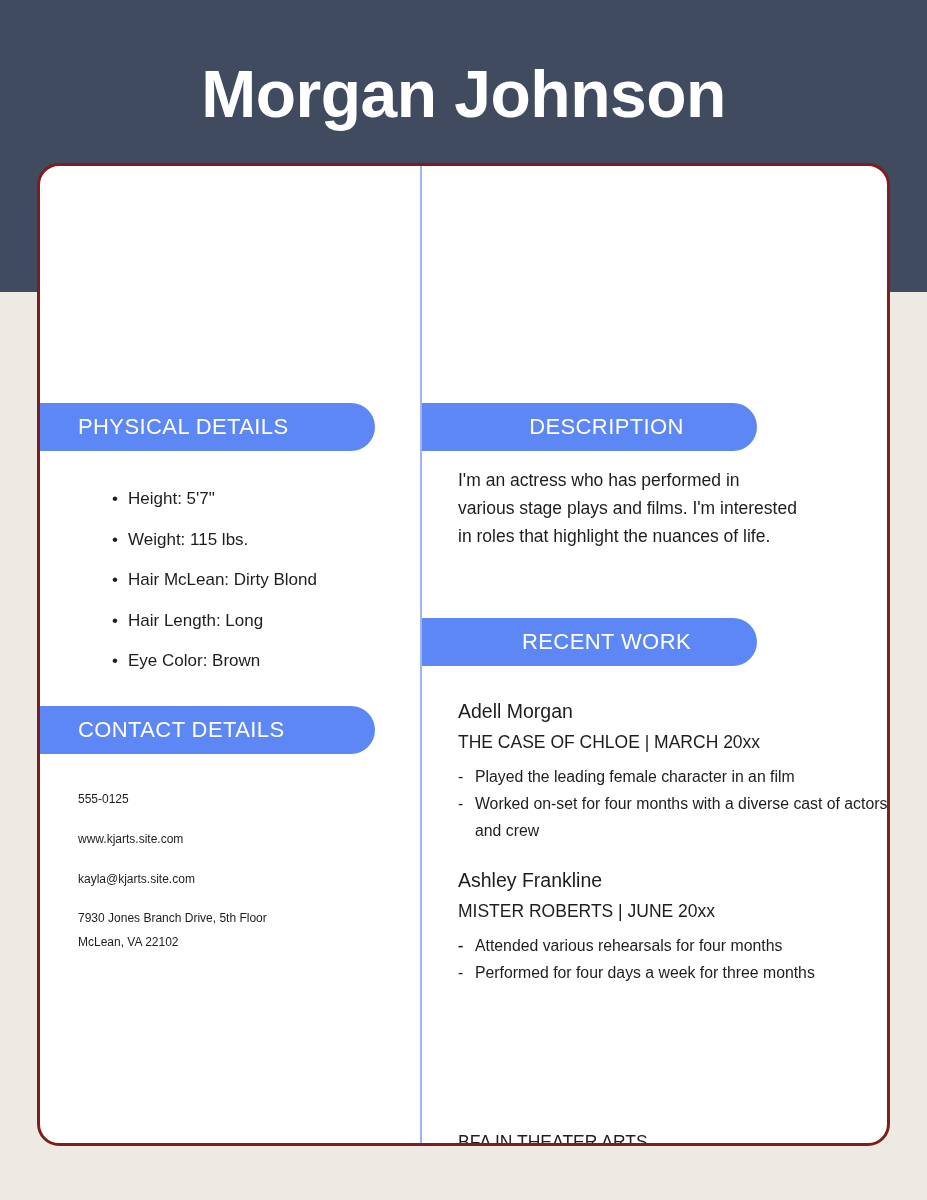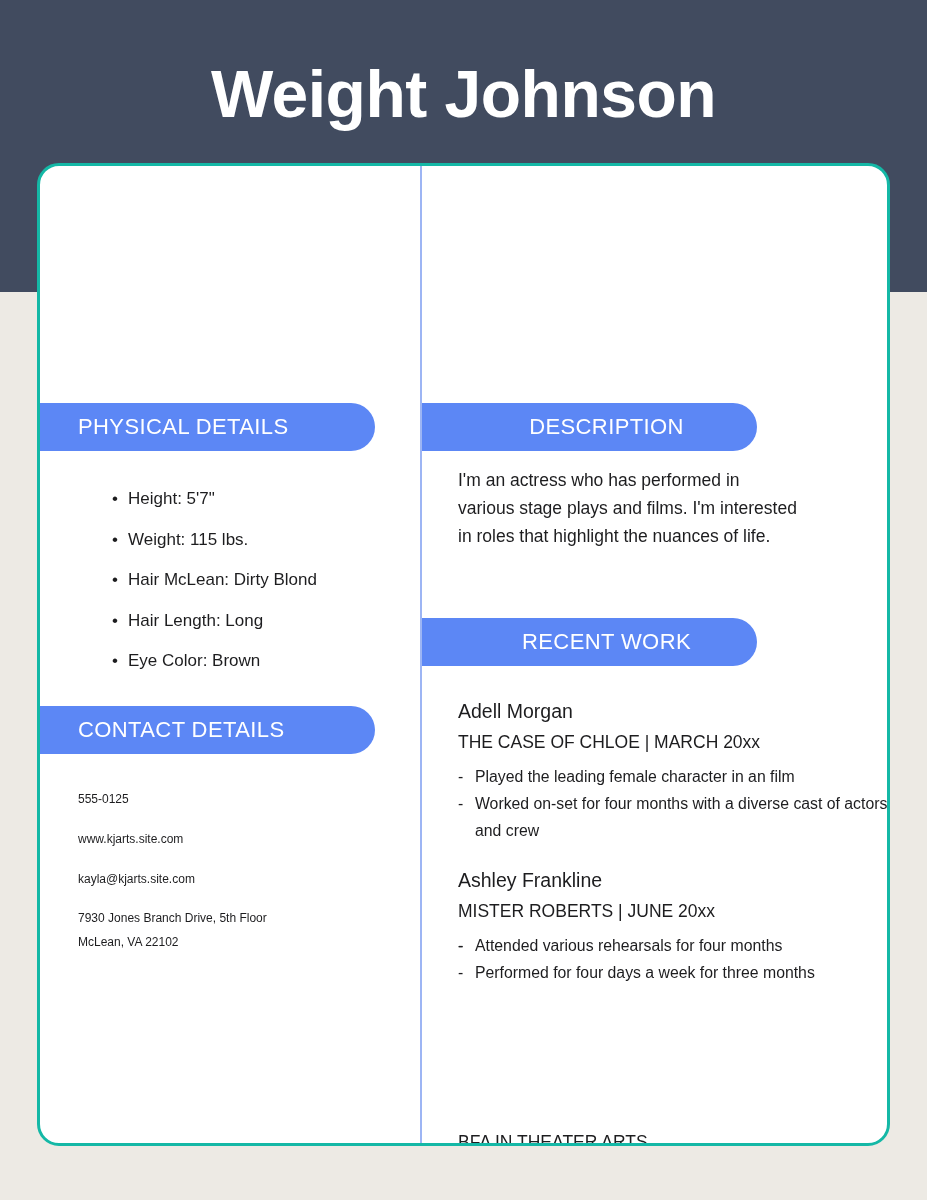--- a/index.html
+++ b/index.html
@@ -49,21 +49,21 @@
   }
 
   
   #resume-card {
     position: absolute;
     left: 37px;
     top: 163px;
     width: 853px;
     height: 983px;
     background: #FFFFFF;
-    border: 3px solid #14b8a6;
+    border: 3px solid #7f1d1d;
     border-radius: 22px;
     box-sizing: border-box;
     overflow: hidden;
   }
 
   #column-divider {
     position: absolute;
     left: 380px;
     top: 0;
     width: 2px;
@@ -199,21 +199,21 @@
     top: 0;
     line-height: 27px;
   }
 </style>
 </head>
 <body>
 
 <div id="header-band"></div>
 <div id="page-bg-lower"></div>
 
-<div id="name-title">Weight Johnson</div>
+<div id="name-title">Morgan Johnson</div>
 
 <div id="resume-card">
 
   <div id="column-divider"></div>
 
   <div class="column" id="left-column">
 
     <div class="section-pill" id="physical-pill">
       <span class="section-pill-label">PHYSICAL DETAILS</span>
     </div>

